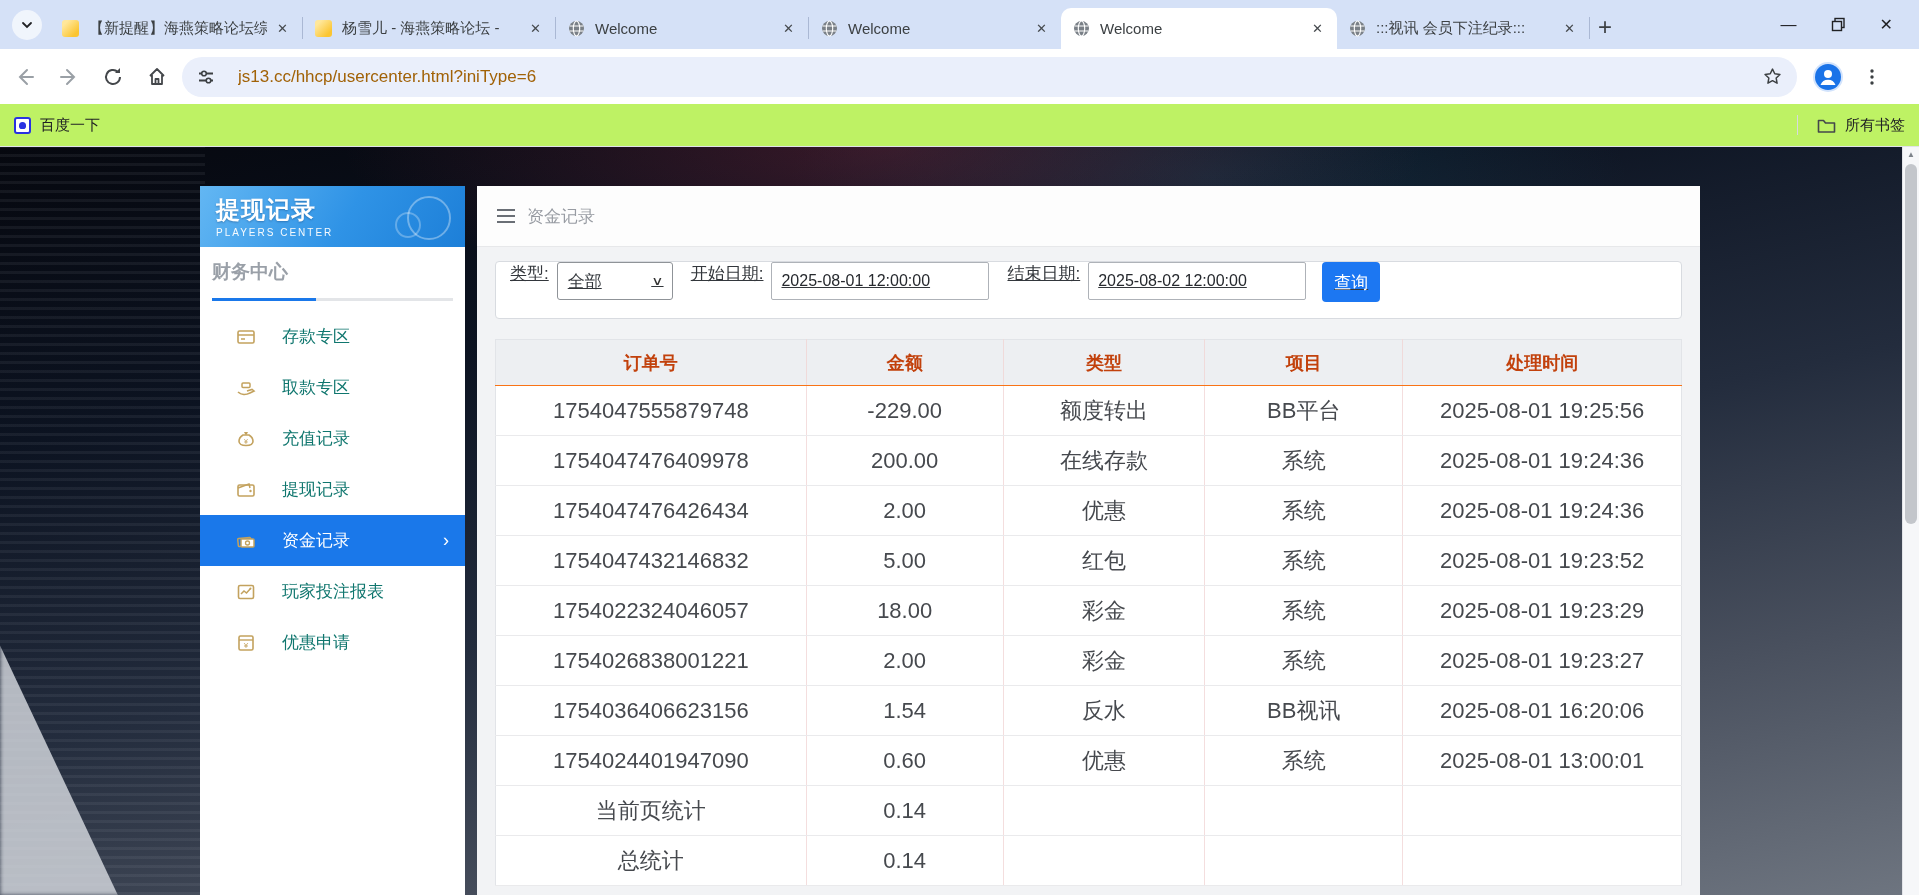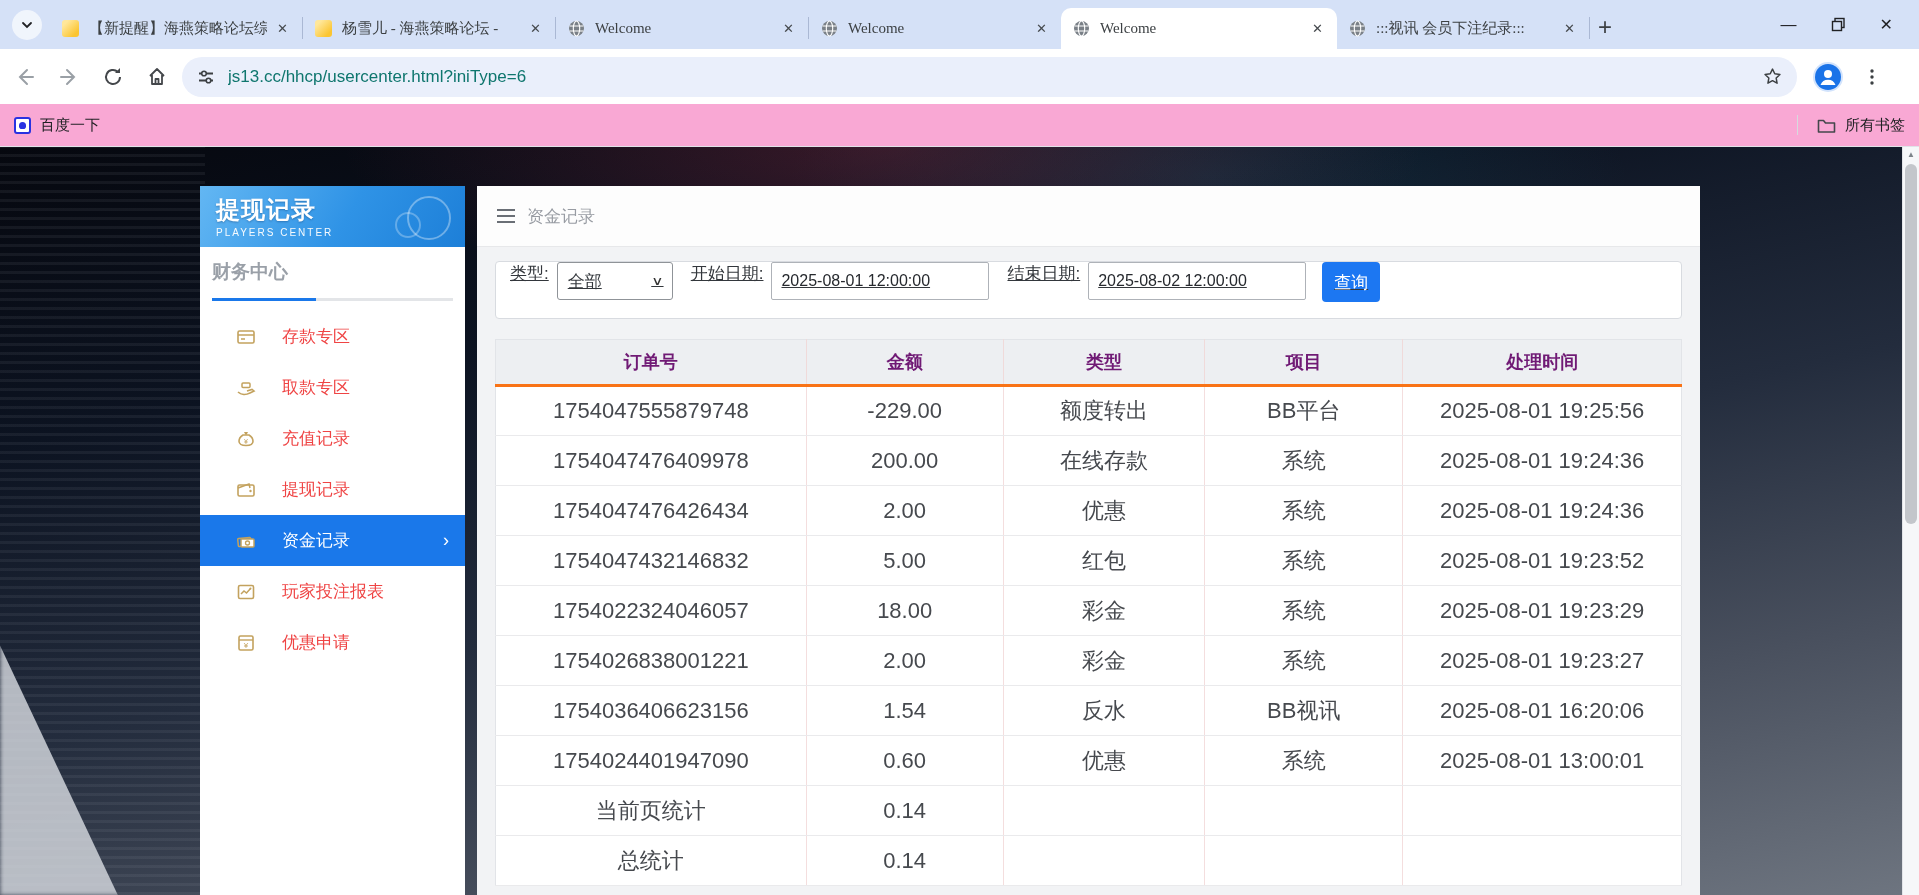--- a/index.html
+++ b/index.html
@@ -10,43 +10,43 @@
   .browser { position:relative; width:1919px; height:895px; }
 
   .tabstrip { position:absolute; left:0; top:0; width:100%; height:49px;
     background:#d5e1f7; display:flex; align-items:flex-end; }
   .tab-search { width:30px; height:30px; border-radius:50%; background:rgba(255,255,255,.65);
     margin:0 8px 9px 12px; display:flex; align-items:center; justify-content:center; flex:none; }
   .tabs { display:flex; align-items:flex-end; height:100%; flex:none; }
   .tab { width:252px; height:41px; display:flex; align-items:center; padding:0 10px 0 12px;
     color:#3c4043; font-size:15px; border-radius:10px 10px 0 0; flex:none; }
   .tab.active { width:276px; background:#fff; }
-  .tab-title { overflow:hidden; white-space:nowrap; flex:1 1 auto; margin:0 6px 0 10px;font-family:Liberation Serif, serif; }
+  .tab-title { overflow:hidden; white-space:nowrap; flex:1 1 auto; margin:0 6px 0 10px; }
   .tab-close { font-size:13px; color:#45494d; flex:none; padding:2px 4px; }
   .tab-sep { width:1px; height:22px; background:#aab8d4; margin-bottom:10px; flex:none; }
   .fav { width:17px; height:17px; flex:none; display:inline-flex; }
   .fav.page { background:linear-gradient(135deg,#ffe79a 20%,#fbc531 80%); border-radius:3px; }
   .newtab { background:none; border:none; font-size:24px; color:#3c4043; margin:0 0 10px 8px;
     line-height:24px; flex:none; }
   .wincontrols { margin-left:auto; display:flex; align-items:center; gap:34px;
     padding:0 26px 0 0; height:49px; color:#202124; }
   .wc { font-size:16px; display:flex; align-items:center; }
 
   .toolbar { position:absolute; left:0; top:49px; width:100%; height:55px; background:#fff;
     display:flex; align-items:center; }
   .navicons { display:flex; align-items:center; gap:22px; padding-left:14px; }
   .omnibox { margin-left:14px; width:1615px; height:40px; border-radius:20px; background:#eaeffb;
     display:flex; align-items:center; padding:0 14px; }
-  .omni-url { font-size:17px; color:#0f766e; margin-left:12px; flex:1 1 auto; white-space:nowrap;
+  .omni-url { font-size:17px; color:#a16207; margin-left:22px; flex:1 1 auto; white-space:nowrap;
     overflow:hidden; }
   .toolbar-right { display:flex; align-items:center; gap:20px; margin-left:16px; }
   .avatar { width:30px; height:30px; border-radius:50%; background:#d2e3fc; display:flex;
     align-items:center; justify-content:center; }
 
-  .bookmarks { position:absolute; left:0; top:104px; width:100%; height:43px; background:#f9a8d4;
+  .bookmarks { position:absolute; left:0; top:104px; width:100%; height:43px; background:#bef264;
     border-bottom:1px solid #e0e3e8; display:flex; align-items:center; padding:0 14px;
     font-size:15px; color:#202124; }
   .bm-left { display:flex; align-items:center; gap:9px; }
   .baidu-ico { width:17px; height:17px; border:2px solid #2932e1; border-radius:3px;
     background:#fff; position:relative; }
   .baidu-ico:before { content:""; position:absolute; left:3px; top:3px; width:7px; height:7px;
     background:#2932e1; border-radius:50% 50% 40% 40%; }
   .bm-right { margin-left:auto; display:flex; align-items:center; gap:9px; }
   .bm-divider { width:1px; height:20px; background:#d7dade; margin-right:10px; }
 
@@ -72,21 +72,21 @@
     border-radius:50%; border:2px solid rgba(255,255,255,.28); }
   .sb-title { font-size:24px; font-weight:bold; letter-spacing:1px;
     text-shadow:0 1px 2px rgba(0,40,90,.35); }
   .sb-sub { font-size:10px; letter-spacing:2px; margin-top:1px; opacity:.95; }
   .sb-section { padding:12px 12px 0 12px; }
   .sb-section-label { font-size:19px; color:#9aa0a8;font-weight:bold; }
   .sb-underline { margin-top:13px; height:3px; background:#e3e5e8; position:relative; }
   .sb-underline:before { content:""; position:absolute; left:0; top:0; height:3px; width:43%;
     background:#1a78ea; }
   .sb-items { padding-top:10px; }
-  .sb-item { height:51px; display:flex; align-items:center; padding-left:36px; color:#ef4444;
+  .sb-item { height:51px; display:flex; align-items:center; padding-left:36px; color:#0f766e;
     font-size:17px; position:relative; }
   .sb-item .sb-ic { width:20px; height:20px; margin-right:26px; display:flex; flex:none; }
   .sb-item.active { background:#1a78ea; color:#fff; }
   .sb-chevron { position:absolute; right:16px; font-size:18px; color:#fff; }
 
   
   .panel { position:absolute; left:477px; top:39px; width:1223px; bottom:0; background:#f2f3f5; }
   .panel-header { height:61px; background:#fdfdfd; border-bottom:1px solid #e7e8ea; display:flex;
     align-items:center; padding-left:20px; gap:12px; }
   .hamburger { width:18px; display:flex; flex-direction:column; gap:4px; }
@@ -100,22 +100,22 @@
   .fselect { width:116px; height:38px; border:1px solid #8f9398; border-radius:3px; background:#fff;
     display:flex; align-items:center; padding:0 10px; margin-right:18px; }
   .fselect .sel-chevron { margin-left:auto; font-size:12px; color:#333; transform:scaleX(1.4); }
   .finput { width:218px; height:38px; border:1px solid #aeb2b8; border-radius:2px; font-size:16px;
     color:#26292e; padding:0 9px; margin-right:18px; font-family:inherit; background:#fff; }
   .fbtn { width:58px; height:40px; background:#1c77f2; color:#fff; font-size:17px; border:none;
     border-radius:4px; margin-left:-2px; }
 
   table.funds { width:100%; margin-top:20px; border-collapse:collapse; background:#fff;
     border:1px solid #e2e4e8; table-layout:fixed; }
-  table.funds th { height:46px; background:#edeff2; font-size:18px; color:#701a75;
-    font-weight:bold; border-left:1px solid #f0dada; border-bottom:3px solid #f97316; }
+  table.funds th { height:46px; background:#edeff2; font-size:18px; color:#c2410c;
+    font-weight:bold; border-left:1px solid #f0dada; border-bottom:1px solid #f97316; }
   table.funds td { height:50px; text-align:center; font-size:22px; color:#46494e;
     border-left:1px solid #f4dede; border-bottom:1px solid #eaeaec; }
   table.funds th:first-child, table.funds td:first-child { border-left:none; }
 
   
   .scrollbar { position:absolute; right:0; top:0; width:17px; bottom:0; background:#f6f7f9;
     border-left:1px solid #e2e4e8; }
   .sb-up { position:absolute; top:3px; left:0; width:100%; text-align:center; font-size:8px;
     color:#7d838a; }
   .sb-thumb { position:absolute; top:17px; left:2px; width:12px; height:360px; background:#c3c6cb;

